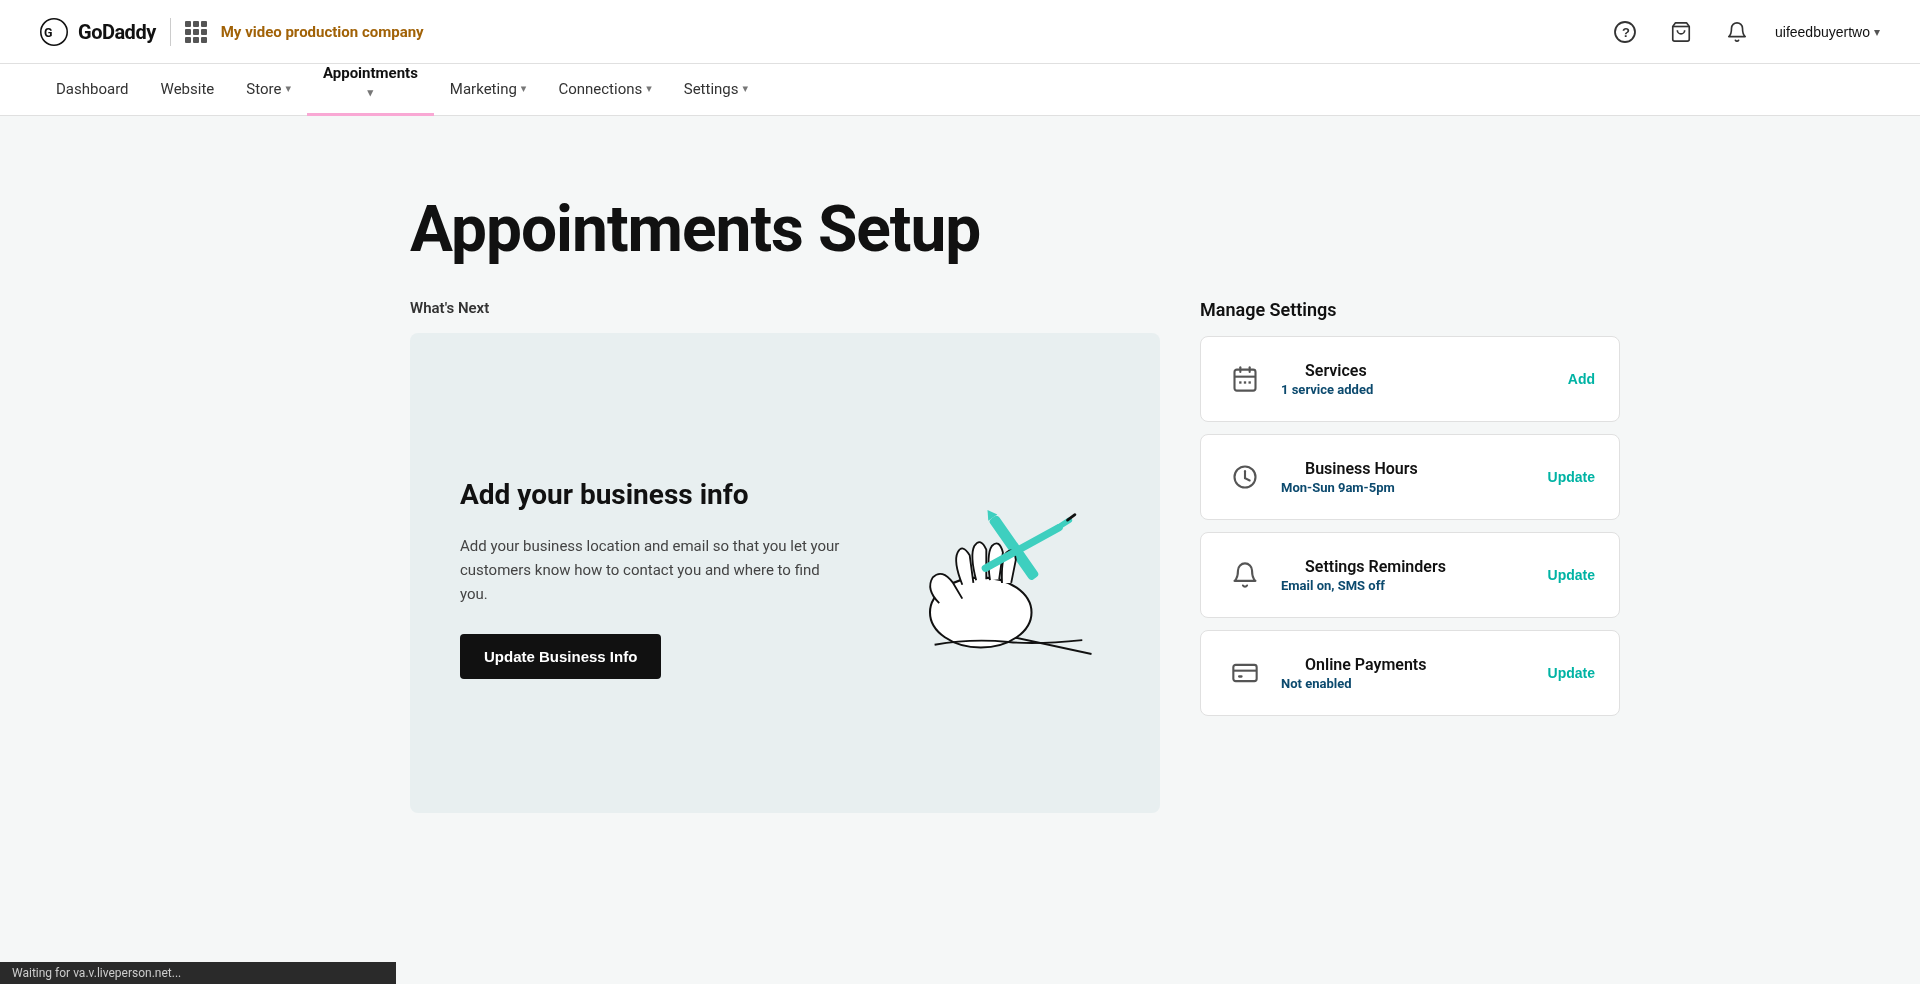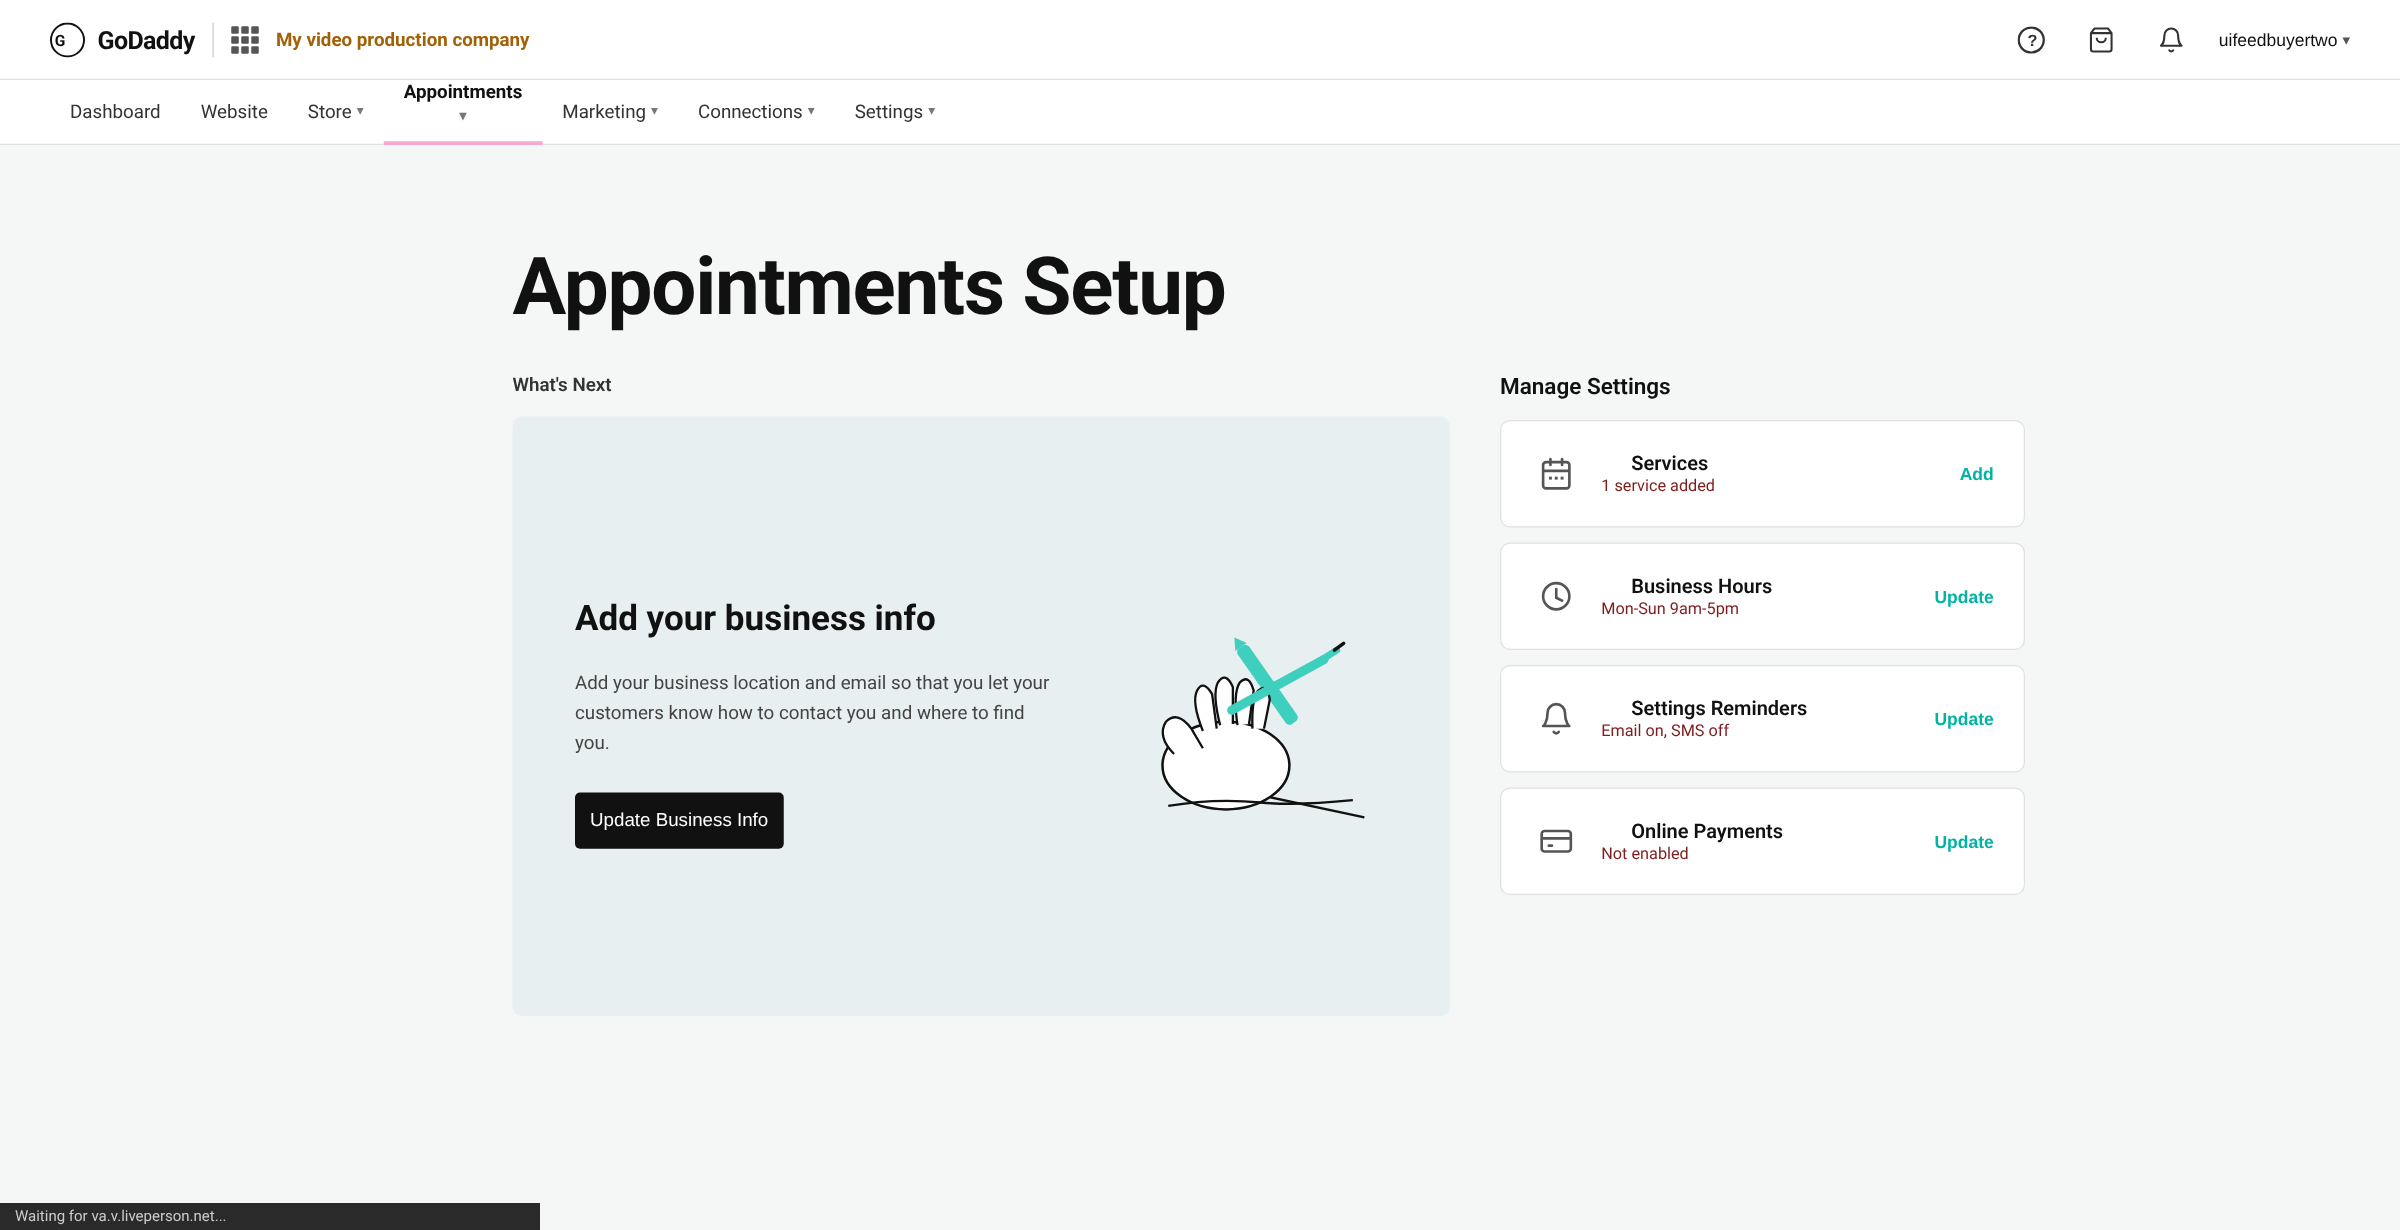--- a/index.html
+++ b/index.html
@@ -177,23 +177,23 @@
     .card-text p {
       font-size: 15px;
       color: #444;
       line-height: 1.6;
       margin-bottom: 28px;
     }
     .update-btn {
       background: #111;
       color: #fff;
       border: none;
-      padding: 14px 12px;
+      padding: 14px 24px;
       font-size: 15px;
-      font-weight: 400;
+      font-weight: 700;
       border-radius: 4px;
       cursor: pointer;
     }
 
     .illustration {
       width: 240px;
       flex-shrink: 0;
     }
 
     
@@ -231,38 +231,39 @@
     }
     .setting-title {
       font-size: 16px;
       font-weight: 600;
       color: #111;
       margin-bottom: 2px;
       margin-left: 24px;
     }
     .setting-sub {
       font-size: 13px;
-      color: #7f1d1d;
+      color: #0c4a6e;
+      font-weight: bold;
     }
     .setting-action {
       font-size: 14px;
       font-weight: 600;
       color: #00b3a4;
       cursor: pointer;
       background: none;
       border: none;
       white-space: nowrap;
     }
 
     
     .status-bar {
       position: fixed;
       bottom: 0;
       left: 0;
-      width: 432px;
+      width: 396px;
       background: #2a2a2a;
       color: #ccc;
       font-size: 12px;
       padding: 4px 12px;
     }
   </style>
 </head>
 <body>
 
 <div class="top-bar">

